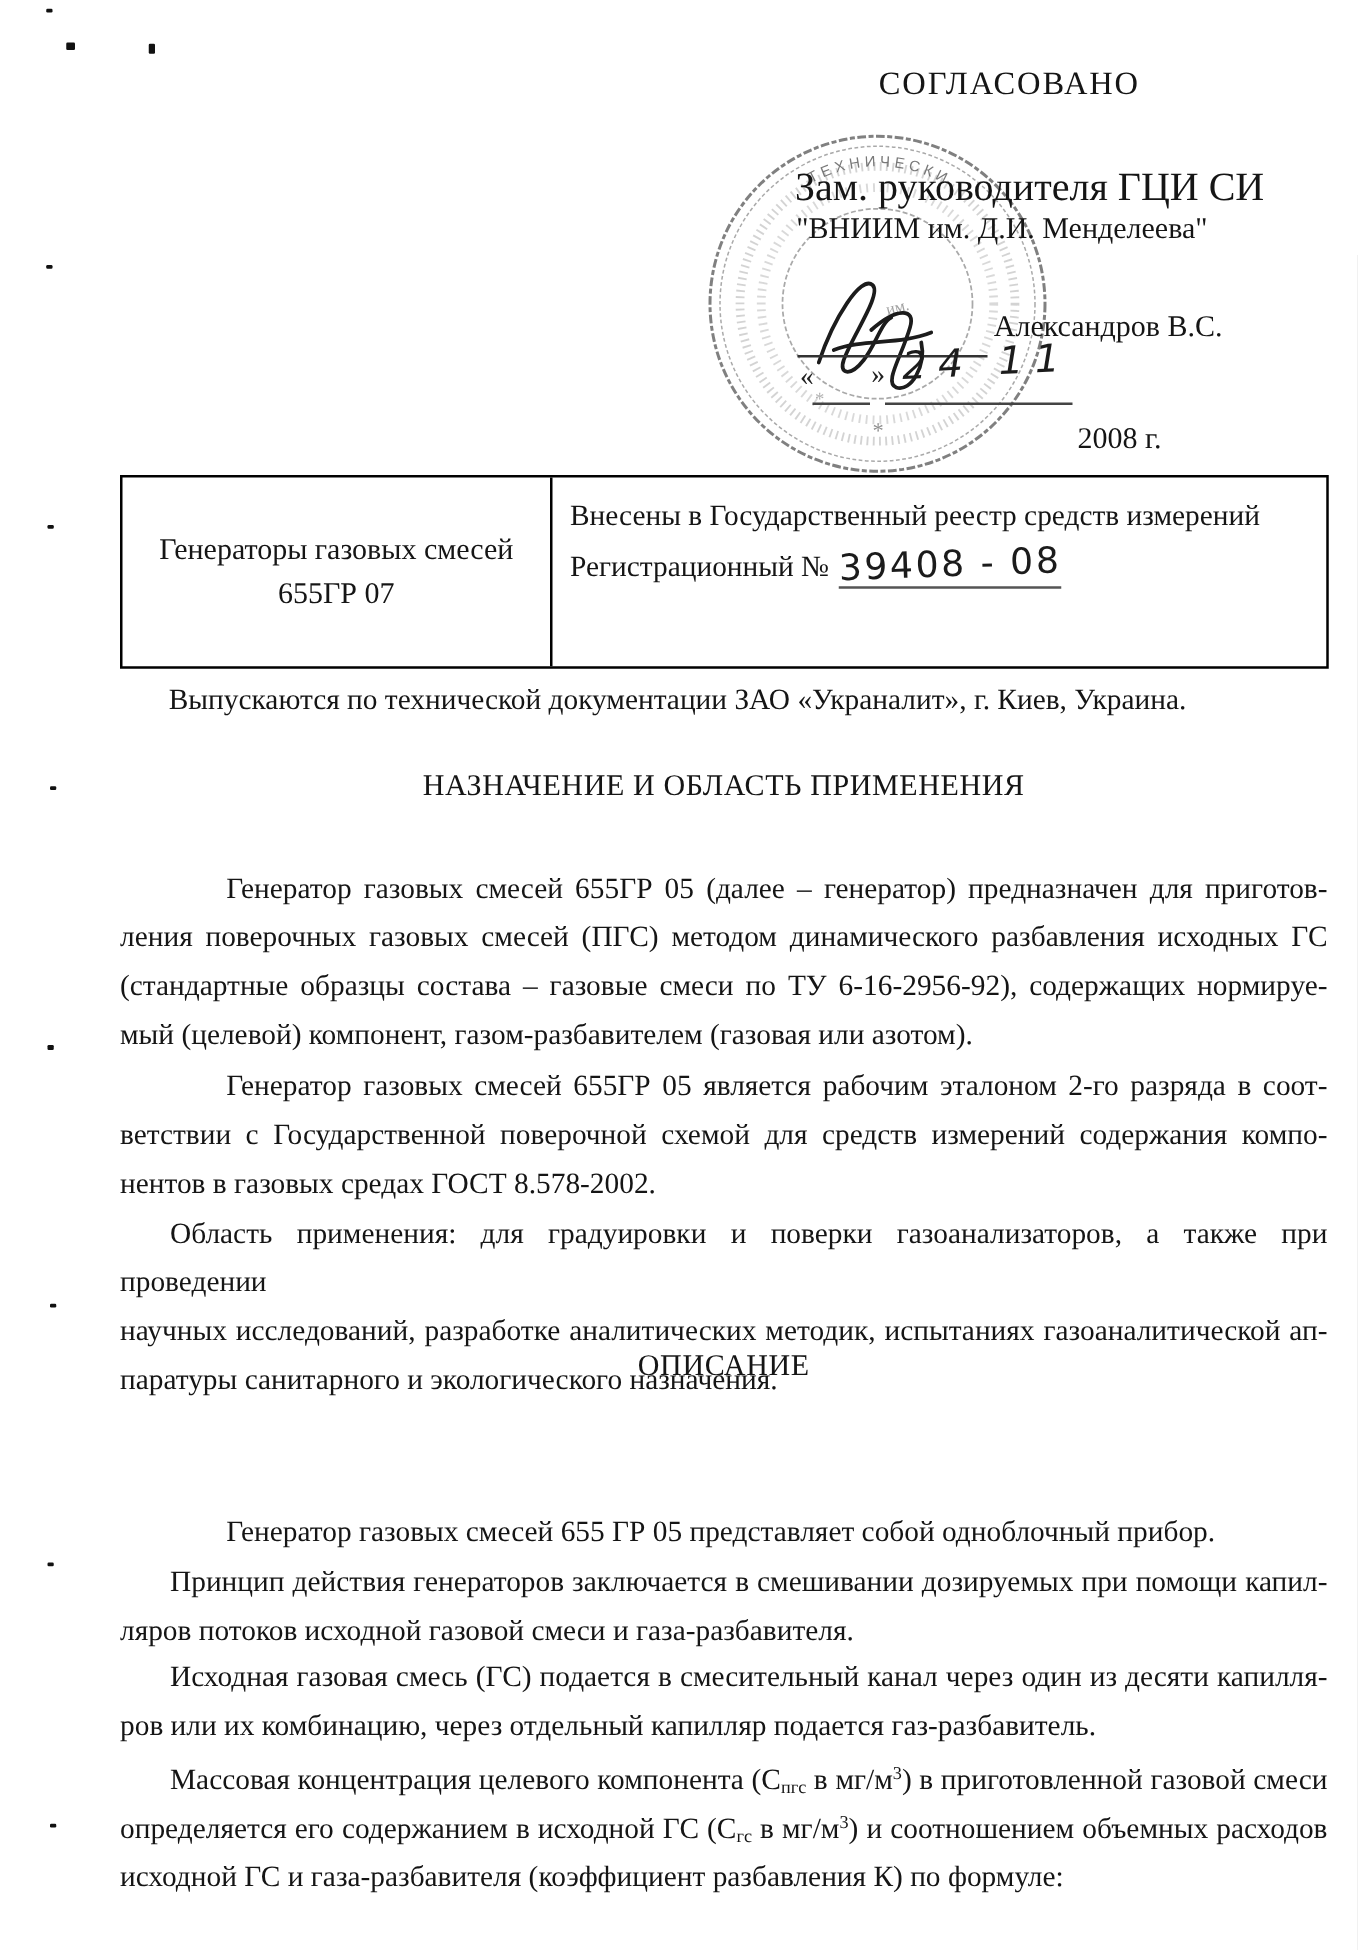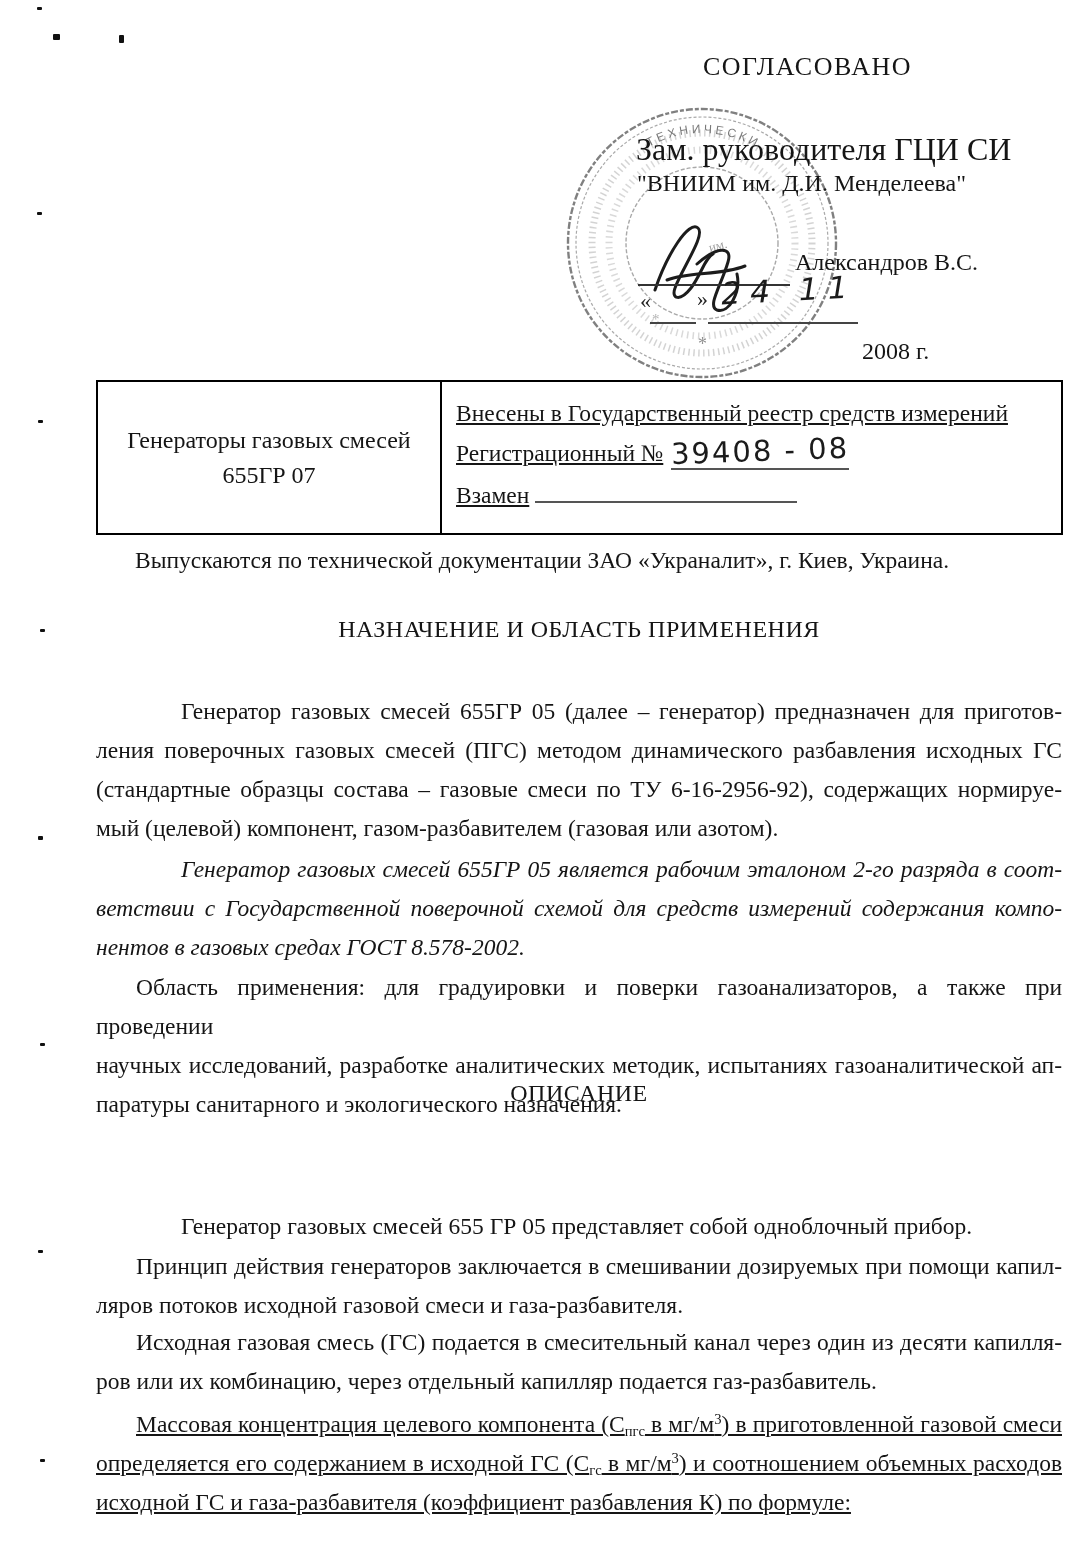--- a/index.html
+++ b/index.html
@@ -23,34 +23,34 @@
              transform:skewX(-12deg) rotate(-3deg);letter-spacing:9px;font-family:"DejaVu Sans",sans-serif;}
   .date-year{position:absolute;top:290px;left:862px;font-size:24px;margin-top:48px;}
   .sig-svg{position:absolute;top:208px;left:645px;}
   .stamp-svg{position:absolute;top:102px;left:560px;opacity:0.82;}
 
   
   .reg-table{position:absolute;top:380px;left:96px;width:967px;height:155px;border:2.5px solid #000;
              display:flex;box-sizing:border-box;}
   .reg-left{width:344px;border-right:2.5px solid #000;display:flex;flex-direction:column;
             justify-content:center;align-items:center;font-size:24px;line-height:35px;box-sizing:border-box;}
-  .reg-right{flex:1;padding:8px 10px 0 14px;font-size:23.5px;box-sizing:border-box;text-decoration:underline;}
+  .reg-right{flex:1;padding:8px 10px 0 14px;font-size:23.5px;box-sizing:border-box;}
   .reg-row{margin-top:7px;line-height:32px;white-space:nowrap;}
   .hand-number{display:inline-block;font-family:"DejaVu Sans",sans-serif;font-size:29px;
                letter-spacing:2px;transform:rotate(-2deg);color:#1b1b1b;}
   .u-reg{display:inline-block;border-bottom:2px solid #555;min-width:158px;margin-left:8px;line-height:30px;}
   .u-vzamen{display:inline-block;border-bottom:2px solid #555;width:262px;height:24px;margin-left:6px;}
 
   
   .flowblock{position:absolute;left:96px;width:966px;}
   .issued{top:541px;font-size:23.5px;padding-left:39px;}
   .sec-heading{position:absolute;left:96px;width:966px;text-align:center;font-size:24px;letter-spacing:0.5px;}
   .h1{top:616px;} .h2{top:1080px;}
-  .p1{top:692px;} .p2{top:850px;font-style:italic;} .p3{top:968px;} .p4{top:1207px;}
-  .p5{top:1247px;} .p6{top:1323px;} .p7{top:1405px;text-decoration:underline;}
+  .p1{top:692px;} .p2{top:850px;} .p3{top:968px;} .p4{top:1207px;}
+  .p5{top:1247px;} .p6{top:1323px;} .p7{top:1405px;}
   .tline{font-size:23.5px;line-height:39px;white-space:normal;}
   .tline.just{text-align:justify;text-align-last:justify;}
   .first-large{text-indent:85px;}
   .first-small{text-indent:40px;}
   sub,sup{line-height:0;font-size:0.62em;}
   sub{vertical-align:-0.25em;} sup{vertical-align:0.55em;}
 </style>
 </head>
 <body>
 
@@ -108,23 +108,20 @@
   <div class="reg-table">
     <div class="reg-left">
       <div>Генераторы газовых смесей</div>
       <div>655ГР 07</div>
     </div>
     <div class="reg-right">
       <div class="reg-row">Внесены в Государственный реестр средств измерений</div>
       <div class="reg-row">
         <span>Регистрационный №</span><span class="u-reg"><span class="hand-number">39408 - 08</span></span>
       </div>
-      <div class="reg-row">
-        <span>Взамен</span><span class="u-vzamen"></span>
-      </div>
     </div>
   </div>
 
   <div class="flowblock issued tline">Выпускаются по технической документации  ЗАО «Украналит», г. Киев, Украина.</div>
 
   <div class="sec-heading h1">НАЗНАЧЕНИЕ И ОБЛАСТЬ ПРИМЕНЕНИЯ</div>
   <div class="flowblock p1">
       <div class="tline just first-large">Генератор газовых смесей 655ГР 05  (далее – генератор) предназначен для приготов-</div>
       <div class="tline just">ления  поверочных газовых смесей (ПГС) методом динамического разбавления исходных ГС</div>
       <div class="tline just">(стандартные образцы состава – газовые смеси по ТУ 6-16-2956-92), содержащих нормируе-</div>

